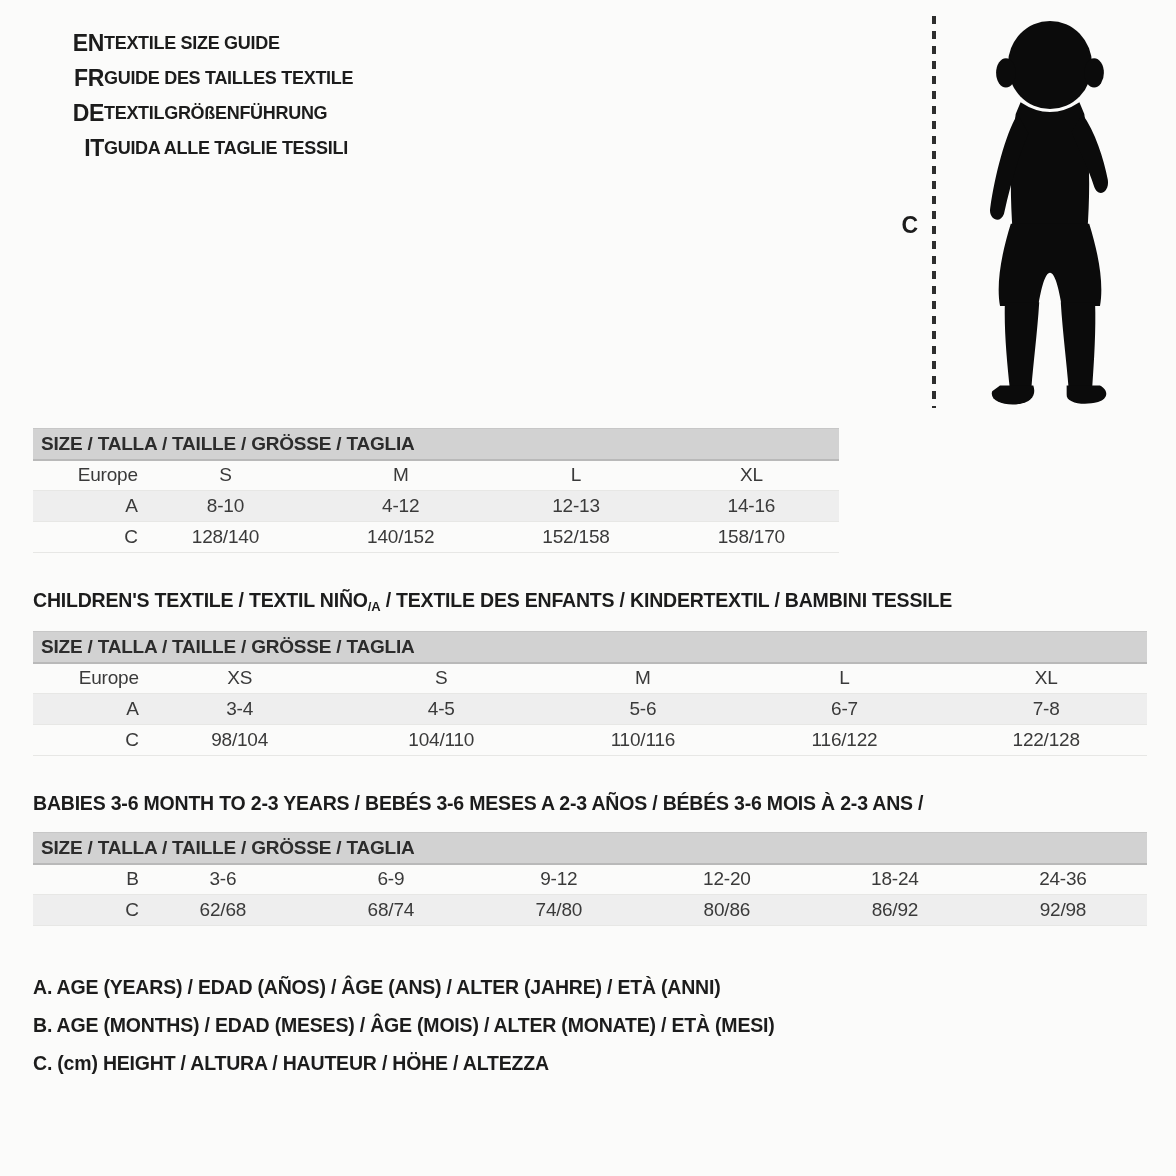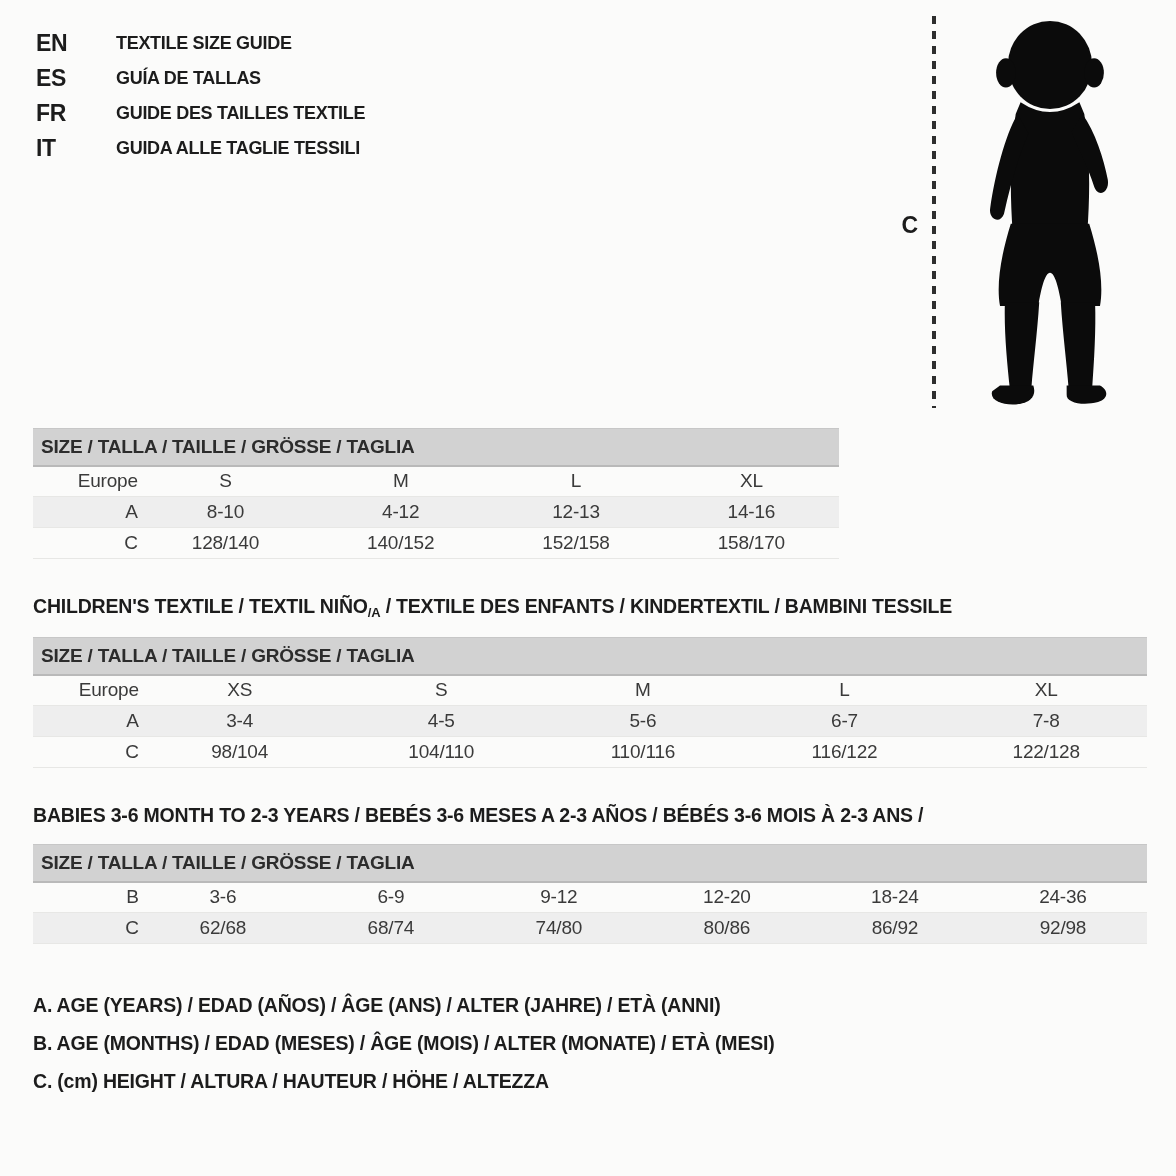--- a/index.html
+++ b/index.html
@@ -13,21 +13,21 @@
   *{margin:0;padding:0;box-sizing:border-box;}
   html,body{width:1176px;height:1176px;overflow:hidden;}
   body{
     background:var(--bg);
     color:var(--ink);
     font-family:"Liberation Sans","DejaVu Sans",sans-serif;
     -webkit-font-smoothing:antialiased;
   }
   
   .header{position:relative;height:402px;}
-  .langs{position:absolute;left:36px;top:26px;}
+  .langs{position:absolute;left:24px;top:26px;text-align:right;}
   .lang-row{display:flex;line-height:35px;}
   .lang-code{width:80px;font-weight:700;font-size:23px;letter-spacing:-.3px;}
   .lang-label{font-weight:700;font-size:18px;letter-spacing:-.3px;white-space:nowrap;}
   .figure{position:absolute;top:16px;right:28px;display:flex;align-items:flex-start;}
   .c-label{font-weight:700;font-size:23px;margin-top:196px;margin-right:14px;}
   .measure-line{
     width:4px;height:392px;margin-right:16px;
     background:repeating-linear-gradient(to bottom,#2e2e2e 0 8px,transparent 8px 15px);
   }
   .baby-svg{display:block;}
@@ -43,46 +43,46 @@
   table.sizes{border-collapse:collapse;margin-top:17px;table-layout:fixed;}
   table.sizes.w-junior{width:806px;}
   table.sizes.w-full{width:1114px;}
   table.sizes td{
     height:31px;font-size:19px;color:var(--table-ink);
     text-align:center;letter-spacing:-.2px;overflow:hidden;white-space:nowrap;
   }
   table.sizes td.lbl{text-align:right;padding-left:8px;}
   tr.thead-row td{
     background:var(--bar);text-align:left;padding-left:8px;
-    font-weight:700;font-size:19px;color:#2c2c2c;height:37px;
+    font-weight:700;font-size:19px;color:#2c2c2c;height:31px;
     border-top:1px solid #c7c7c7;border-bottom:2px solid var(--bar-edge);
   }
   tr.shaded td{background:var(--alt);}
   tr.plain td{background:transparent;}
   tr.data-row td{border-bottom:1px solid #e7e7e5;}
   
   .legend{margin:42px 33px 0;}
   .legend-line{font-weight:700;font-size:19.5px;line-height:38px;letter-spacing:-.2px;white-space:nowrap;}
 </style>
 </head>
 <body>
 
 <div class="header">
   <div class="langs">
     <div class="lang-row">
       <span class="lang-code">EN</span>
       <span class="lang-label">TEXTILE SIZE GUIDE</span>
     </div>
     <div class="lang-row">
-      <span class="lang-code">ES</span>
-      <span class="lang-label">GUÍA DE TALLAS</span>
-    </div>
-    <div class="lang-row">
       <span class="lang-code">FR</span>
       <span class="lang-label">GUIDE DES TAILLES TEXTILE</span>
+    </div>
+    <div class="lang-row">
+      <span class="lang-code">DE</span>
+      <span class="lang-label">TEXTILGRÖßENFÜHRUNG</span>
     </div>
     <div class="lang-row">
       <span class="lang-code">IT</span>
       <span class="lang-label">GUIDA ALLE TAGLIE TESSILI</span>
     </div>
   </div>
 
   <div class="figure">
     <span class="c-label">C</span>
     <div class="measure-line"></div>

